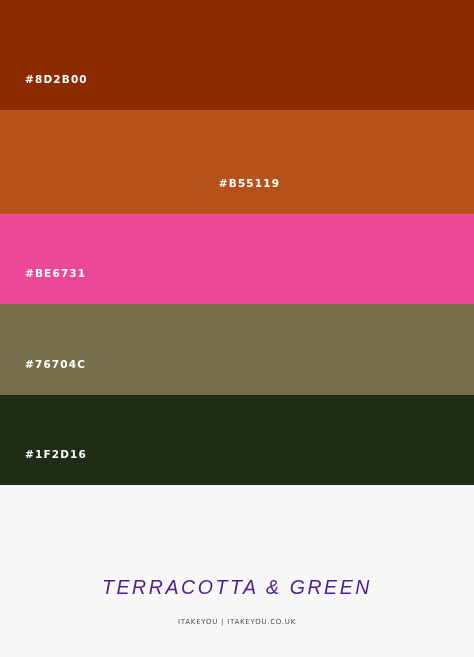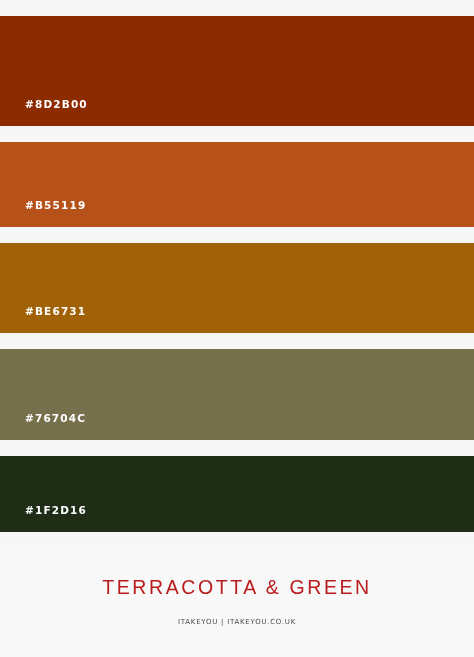--- a/index.html
+++ b/index.html
@@ -25,29 +25,28 @@
     width: 100%;
     height: 548px;
   }
   .swatch {
     position: relative;
     width: 100%;
     box-sizing: border-box;
     display: flex;
     align-items: flex-end;
     padding-left: 25px;
-    padding-bottom: 17px;
-    margin-top: 16px;
+    padding-bottom: 26px;
   }
   .swatch-1 { height: 110px; }
-  .swatch-2 { height: 85px; }
+  .swatch-2 { height: 104px; justify-content: center; }
   .swatch-3 { height: 90px; }
   .swatch-4 { height: 91px; }
   .swatch-5 { height: 88px; }
-  .swatch-6 { height: 76px; }
+  .swatch-6 { height: 90px; }
 
   .swatch-label {
     font-family: "DejaVu Sans", sans-serif;
     font-size: 10.5px;
     font-weight: 700;
     letter-spacing: 1.15px;
     color: #ffffff;
     line-height: 1;
     white-space: nowrap;
   }
@@ -60,23 +59,24 @@
     align-items: center;
     justify-content: flex-start;
     padding-top: 30px;
     box-sizing: border-box;
   }
   .footer-title {
     font-family: "Liberation Sans", sans-serif;
     font-size: 19.5px;
     font-weight: 400;
     letter-spacing: 2.6px;
-    color: #b91c1c;
+    color: #4c1d95;
     line-height: 1;
     white-space: nowrap;
+    font-style: italic;
   }
   .footer-credit {
     margin-top: 21px;
     font-family: "DejaVu Sans", sans-serif;
     font-size: 7px;
     font-weight: 400;
     letter-spacing: 0.75px;
     color: #4a4a4a;
     line-height: 1;
     white-space: nowrap;
@@ -90,21 +90,21 @@
   <div class="swatch-stack">
 
     <div class="swatch swatch-1" style="background:#8d2b00">
       <span class="swatch-label">#8D2B00</span>
     </div>
 
     <div class="swatch swatch-2" style="background:#b55119">
       <span class="swatch-label">#B55119</span>
     </div>
 
-    <div class="swatch swatch-3" style="background:#a16207">
+    <div class="swatch swatch-3" style="background:#ec4899">
       <span class="swatch-label">#BE6731</span>
     </div>
 
     <div class="swatch swatch-4" style="background:#76704c">
       <span class="swatch-label">#76704C</span>
     </div>
 
 
     <div class="swatch swatch-6" style="background:#1f2d16">
       <span class="swatch-label">#1F2D16</span>

